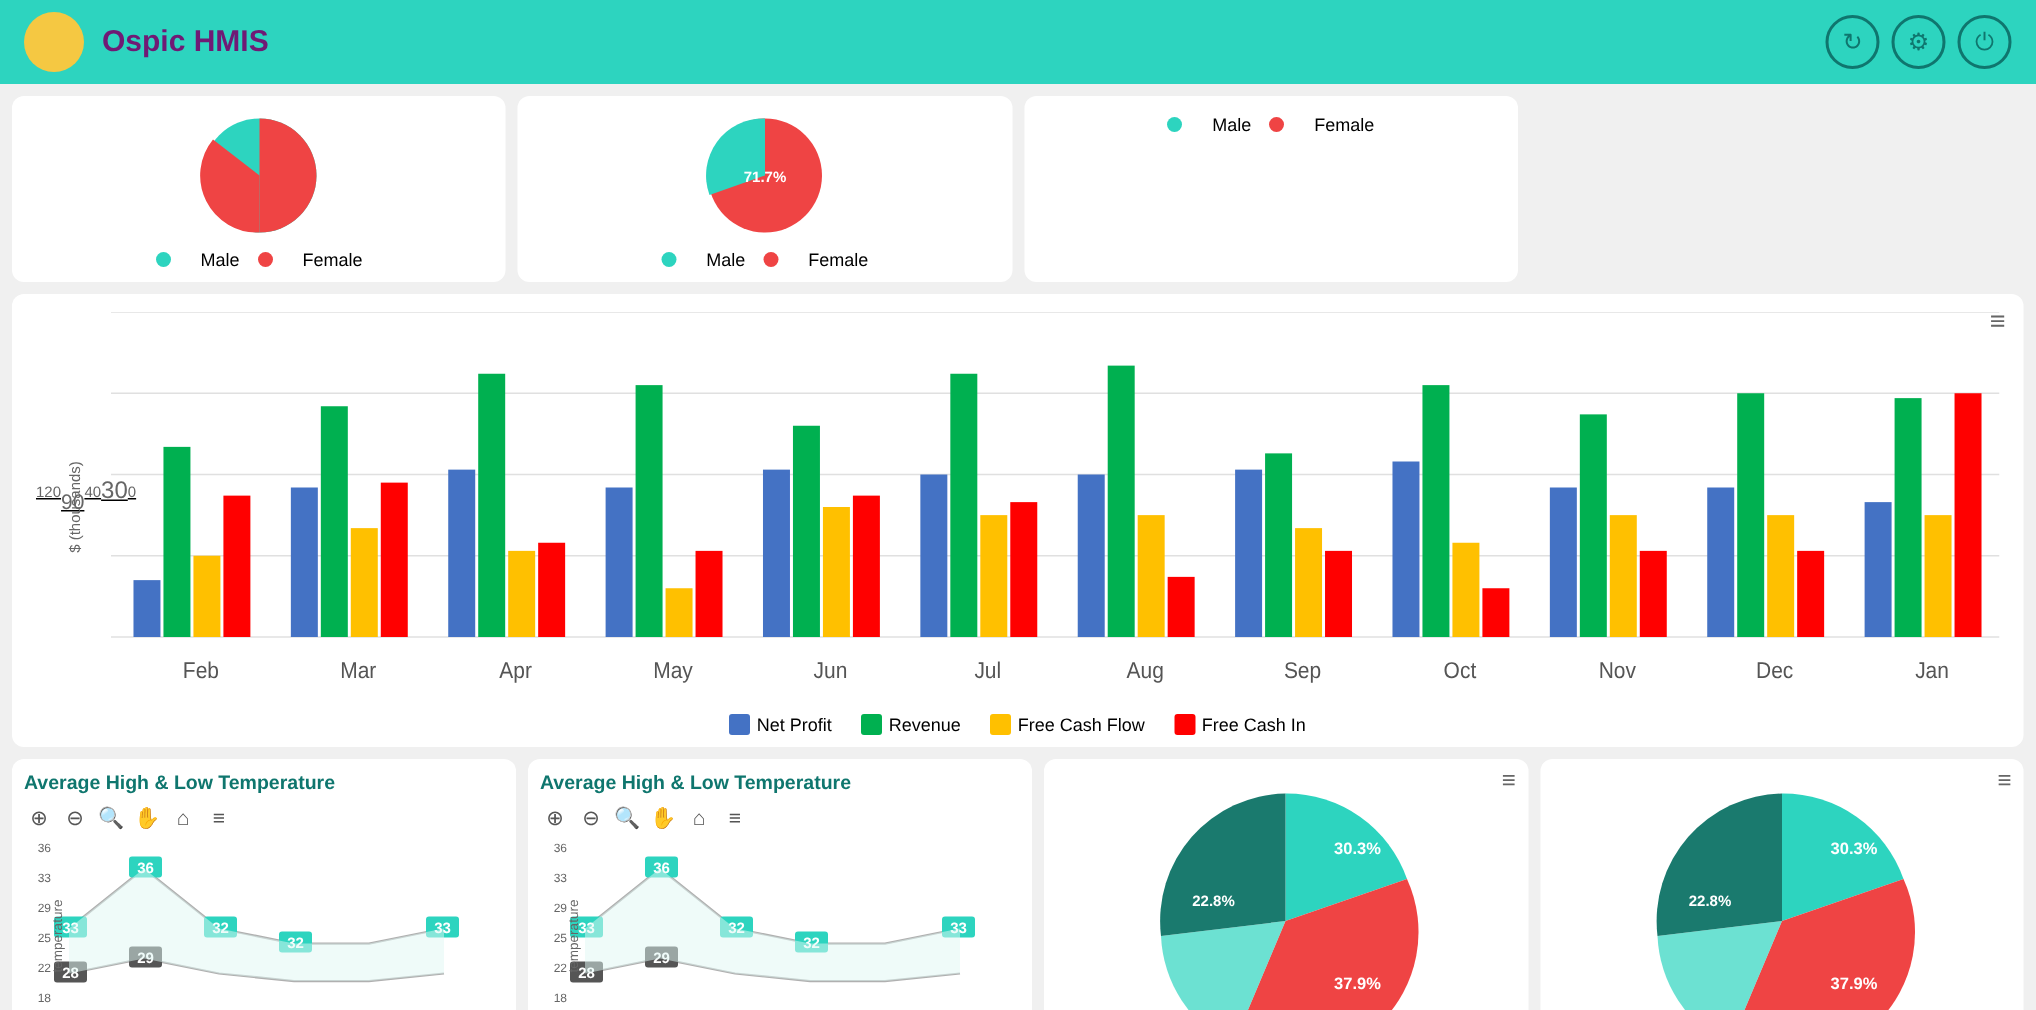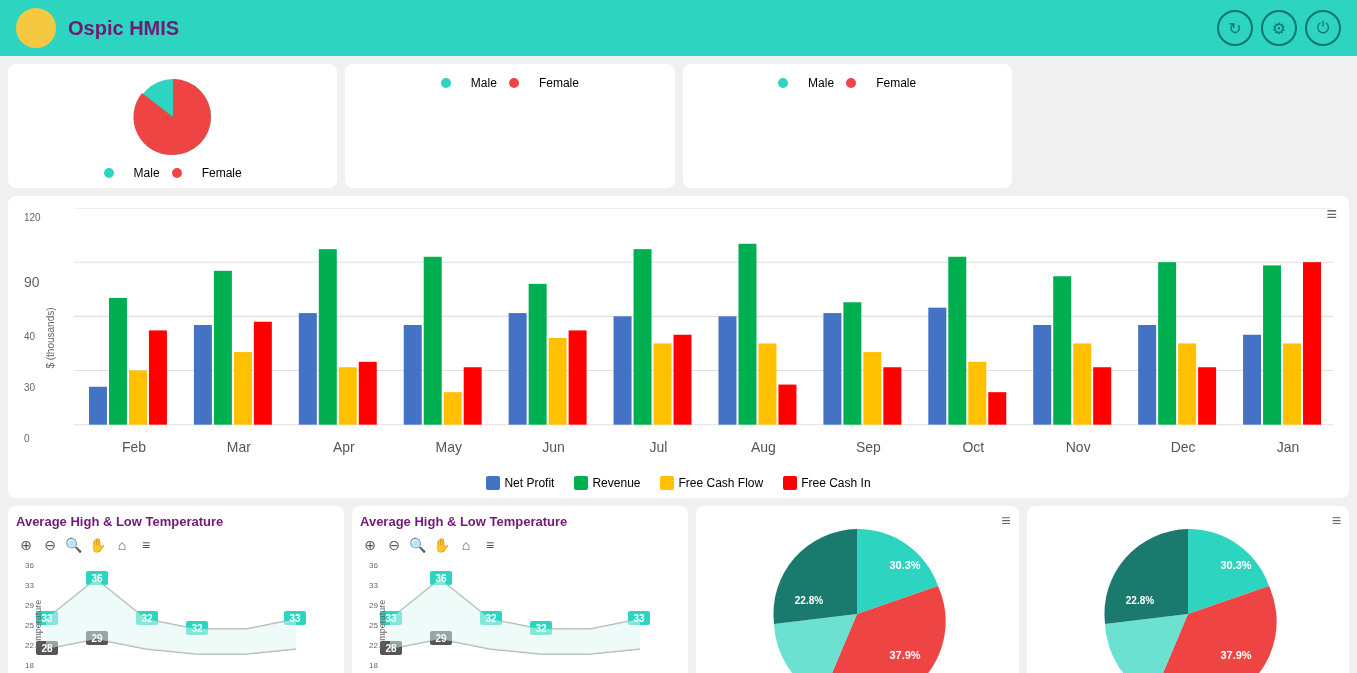--- a/index.html
+++ b/index.html
@@ -126,21 +126,21 @@
       gap: 8px;
     }
     .temp-card {
       background: white;
       border-radius: 8px;
       padding: 8px;
     }
     .temp-card-title {
       font-size: 13px;
       font-weight: bold;
-      color: #701a75;
+      color: #0f766e;
       margin-bottom: 6px;
     }
     .temp-controls {
       display: flex;
       gap: 4px;
       margin-bottom: 4px;
       align-items: center;
     }
     .temp-ctrl-btn {
       width: 20px; height: 20px;
@@ -200,20 +200,27 @@
         </div>
         <div class="legend-item">
           <div class="legend-dot" style="background:#ef4444"></div>
           <span>Female</span>
         </div>
       </div>
     </div>
 
 
     <div class="pie-card">
+      <div class="pie-svg-container">
+        <svg width="110" height="85" viewBox="0 0 110 85">
+          <circle cx="55" cy="42" r="38" fill="#ef4444"></circle>
+          <path d="M55,42 L55,4 A38,38 0 0,0 18,55 Z" fill="#2dd4bf"></path>
+          <text x="55" y="46" text-anchor="middle" fill="white" font-size="10" font-weight="bold">71.7%</text>
+        </svg>
+      </div>
       <div class="pie-legend">
         <div class="legend-item">
           <div class="legend-dot" style="background:#2dd4bf"></div>
           <span>Male</span>
         </div>
         <div class="legend-item">
           <div class="legend-dot" style="background:#ef4444"></div>
           <span>Female</span>
         </div>
       </div>
@@ -231,26 +238,26 @@
         </div>
       </div>
     </div>
 
   </div>
 
   <div class="bar-chart-card">
     <div class="bar-chart-menu">≡</div>
     <div style="display:flex; height:260px;">
 
-      <div style="width:50px; position:relative; display:flex; flex-direction:column; justify-content:space-between; align-items:flex-start; padding-right:6px; padding-bottom:24px; padding-top:4px;">
+      <div style="width:50px; position:relative; display:flex; flex-direction:row; justify-content:space-between; align-items:center; padding-right:6px; padding-bottom:24px; padding-top:4px;text-decoration:underline;">
         <div style="position:absolute; left:-4px; top:50%; transform:translateY(-50%) rotate(-90deg); font-size:10px; color:#666; white-space:nowrap;">$ (thousands)</div>
         <span style="font-size:10px;color:#666;">120</span>
         <span style="font-size:14px;color:#666;margin-top:11px;">90</span>
         <span style="font-size:10px;color:#666;">40</span>
-        <span style="font-size:10px;color:#666;">30</span>
+        <span style="font-size:16px;color:#666;">30</span>
         <span style="font-size:10px;color:#666;">0</span>
       </div>
 
       <div style="flex:1; position:relative;">
         <svg id="bar-svg" width="100%" height="100%" viewBox="0 0 1260 240" preserveAspectRatio="none">
 
           <line x1="0" y1="0" x2="1260" y2="0" stroke="#e0e0e0" stroke-width="1"></line>
           <line x1="0" y1="50" x2="1260" y2="50" stroke="#e0e0e0" stroke-width="1"></line>
           <line x1="0" y1="100" x2="1260" y2="100" stroke="#e0e0e0" stroke-width="1"></line>
           <line x1="0" y1="150" x2="1260" y2="150" stroke="#e0e0e0" stroke-width="1"></line>

